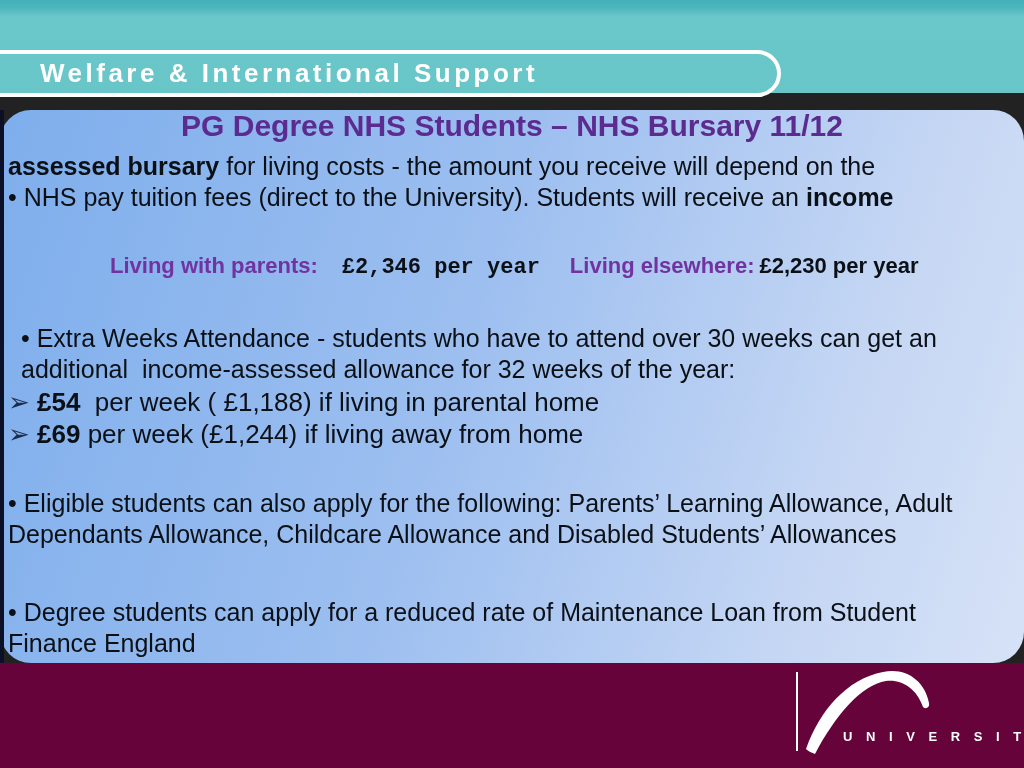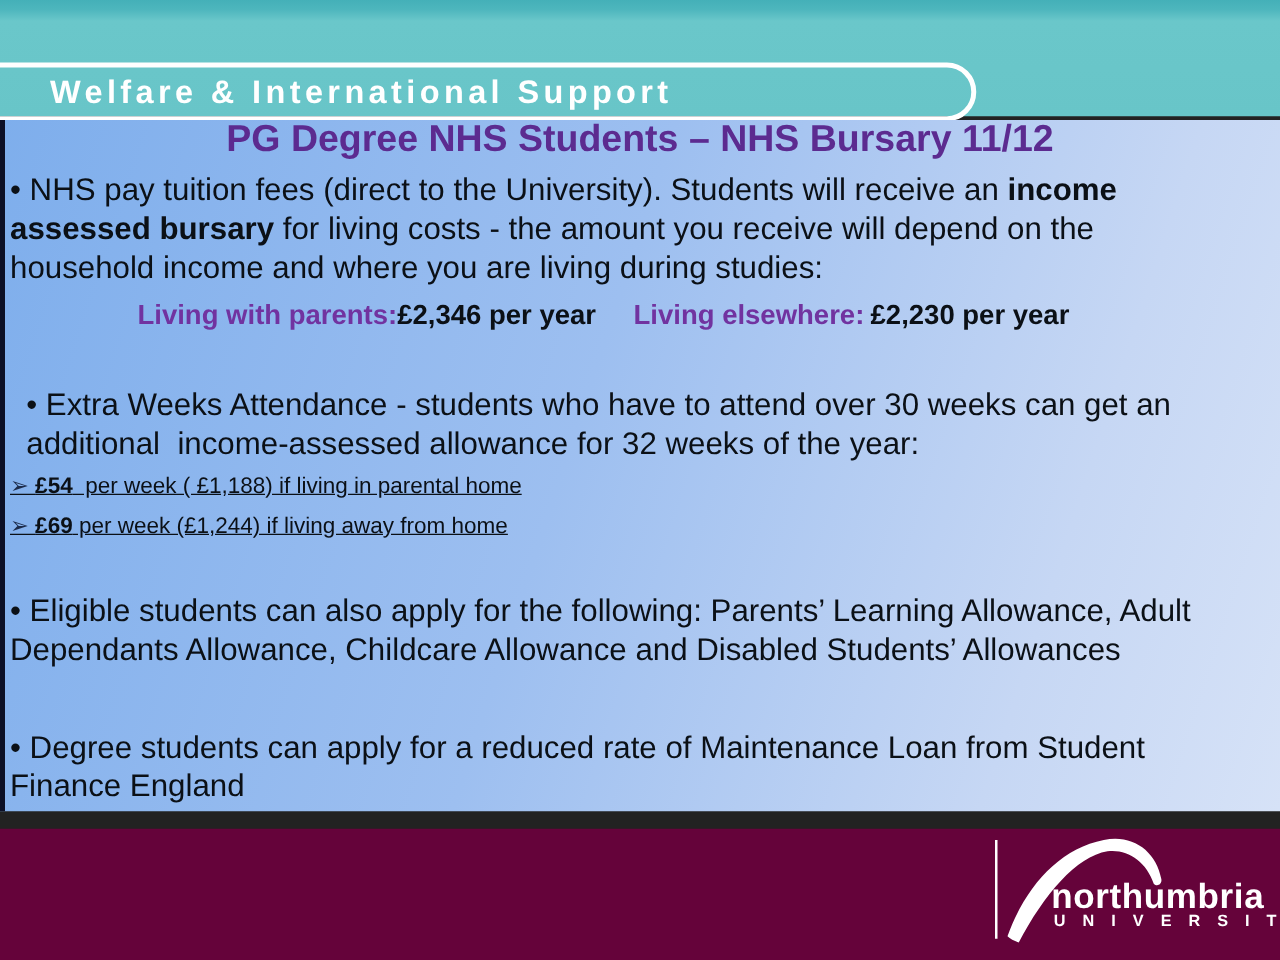--- a/index.html
+++ b/index.html
@@ -17,22 +17,23 @@
     border:4px solid #ffffff;border-radius:0 28px 28px 0;
     box-sizing:border-box;
     display:flex;align-items:center;
   }
   .pill-text{
     padding-left:70px;color:#ffffff;font-size:26px;font-weight:700;
     letter-spacing:3.5px;white-space:pre;
   }
   
   .content{
-    position:absolute;left:0;top:96px;width:1024px;height:553px;
+    position:absolute;left:0;top:110px;width:1024px;height:553px;
     background:linear-gradient(108deg,#7eaeec 0%,#9dbff0 45%,#c6d7f4 80%,#d6e2f7 100%);
+    border-radius:31px;
   }
   .left-edge{
     position:absolute;left:0;top:0;width:4px;height:553px;background:#0c1026;
   }
   .title{
     position:absolute;left:0;top:-4px;width:100%;margin:0;text-align:center;
     color:#5c2b90;font-size:30px;font-weight:700;line-height:40px;white-space:pre;
   }
   .para{position:absolute;left:8px;color:#0b1016;font-size:25px;line-height:31px;}
   .para .line{white-space:pre;}
@@ -44,24 +45,24 @@
   .rates{
     position:absolute;left:110px;top:142px;font-size:22px;line-height:27px;
     color:#0b1016;white-space:pre;
   }
   .rates span{white-space:pre;}
   .purple{color:#7133a0;font-weight:700;}
   .link{
     color:#7133a0;font-weight:700;
     text-decoration-thickness:2px;text-underline-offset:3px;cursor:pointer;
   }
-  .gap1{}
+  .gap1{margin-left:24px;font-family:Liberation Mono, monospace;}
   .gap2{margin-left:30px;}
   .gap3{margin-left:5px;}
-  .extras{position:absolute;left:8px;top:276px;font-size:18px;line-height:32px;color:#0b1016;text-decoration:underline;}
+  .extras{position:absolute;left:8px;top:276px;font-size:26px;line-height:32px;color:#0b1016;}
   .extras .line{white-space:pre;}
   .arrow{color:#1c2b4a;}
   
   .footer{
     position:absolute;left:0;top:663px;width:1024px;height:105px;
     background:#65033a;
   }
   .logo-divider{
     position:absolute;left:796px;top:9px;width:2px;height:79px;background:#ffffff;
   }
@@ -85,23 +86,22 @@
       <span class="pill-text">Welfare &amp; International Support</span>
     </div>
   </div>
 
   <div class="content">
     <div class="left-edge"></div>
 
     <h1 class="title">PG Degree NHS Students – NHS Bursary 11/12</h1>
 
     <div class="para p1">
+      <div class="line"><span class="b">assessed bursary</span><span> for living costs - the amount you receive will depend on the</span></div>
       <div class="line"><span>• NHS pay tuition fees (direct to the University). Students will receive an </span><span class="b">income</span></div>
-      <div class="line"><span class="b">assessed bursary</span><span> for living costs - the amount you receive will depend on the</span></div>
-      <div class="line"><span>household income and where you are living during studies:</span></div>
     </div>
 
     <div class="rates"><span class="link">Living with parents</span><span class="purple">:</span><span class="b gap1">£2,346 per year</span><span class="link gap2">Living elsewhere</span><span class="purple">:</span><span class="b gap3">£2,230 per year</span></div>
 
     <div class="para p2">
       <div class="line"><span>• Extra Weeks Attendance - students who have to attend over 30 weeks can get an</span></div>
       <div class="line"><span>additional  income-assessed allowance for 32 weeks of the year:</span></div>
     </div>
 
     <div class="extras">
@@ -118,17 +118,16 @@
       <div class="line"><span>• Eligible students can also apply for the following: Parents’ Learning Allowance, Adult</span></div>
       <div class="line"><span>Dependants Allowance, Childcare Allowance and Disabled Students’ Allowances</span></div>
     </div>
   </div>
 
   <div class="footer">
     <div class="logo-divider"></div>
     <svg class="swoosh" viewBox="0 0 234 105">
       <path d="M16,86 C30,47 57,16 93,9 C116,4 135,18 139,40 C140,44 136,47 133,44 C127,26 112,16 96,18 C71,22 45,53 25,91 C22,90 18,88 16,86 Z" fill="#ffffff"></path>
     </svg>
-    <div class="logo-name">northumbria</div>
     <div class="logo-sub">U N I V E R S I T Y</div>
   </div>
 
 </div>
 
 </body></html>

